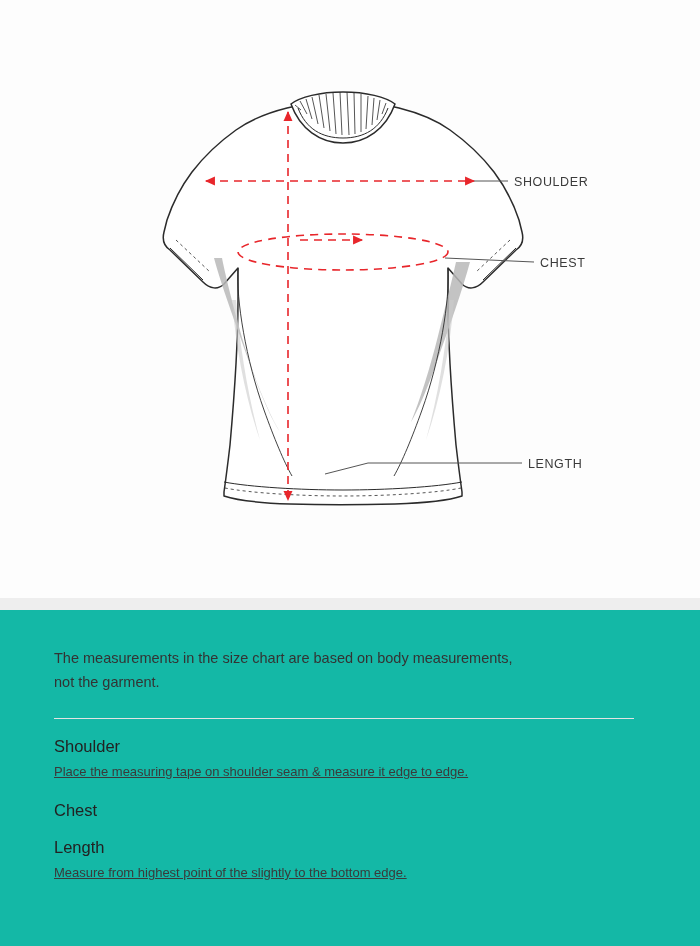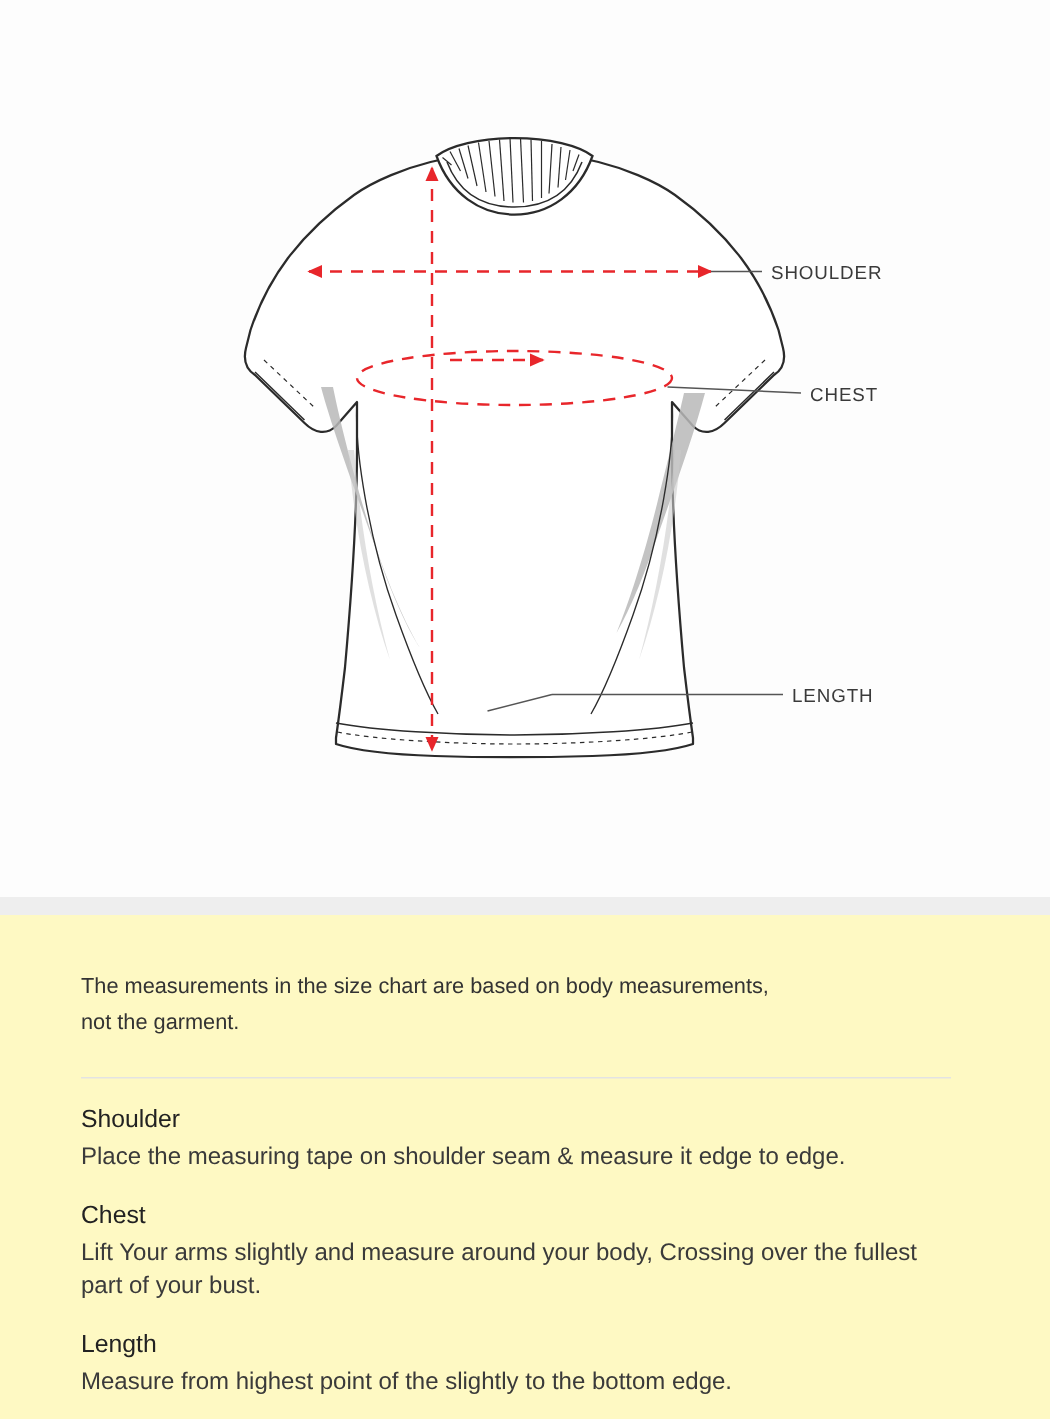--- a/index.html
+++ b/index.html
@@ -40,21 +40,21 @@
     background: #eeeeee;
   }
 
   
   #info-panel {
     position: absolute;
     left: 0;
     top: 610px;
     width: 700px;
     height: 336px;
-    background: #fef9c3;
+    background: #14b8a6;
     padding: 36px 54px 0 54px;
   }
 
   #intro-note {
     font-size: 14.5px;
     line-height: 24px;
     color: #333333;
     max-width: 560px;
     margin: 0 0 24px 0;
     white-space: pre-line;
@@ -70,25 +70,26 @@
   .measure-block {
     margin-bottom: 18px;
   }
   .measure-title {
     font-size: 16.5px;
     color: #222222;
     margin: 0 0 5px 0;
     font-weight: 400;
   }
   .measure-desc {
-    font-size: 16px;
+    font-size: 13px;
     line-height: 22px;
     color: #3a3a3a;
     margin: 0;
     max-width: 570px;
+    text-decoration: underline;
   }
 
   
   .svg-label {
     font-family: "Liberation Sans", sans-serif;
     font-size: 12.5px;
     fill: #3a3a3a;
     letter-spacing: 0.6px;
   }
 </style>
@@ -221,20 +222,19 @@
 
   <div id="note-rule"></div>
 
   <div class="measure-block">
     <h3 class="measure-title">Shoulder</h3>
     <p class="measure-desc">Place the measuring tape on shoulder seam &amp; measure it edge to edge.</p>
   </div>
 
   <div class="measure-block">
     <h3 class="measure-title">Chest</h3>
-    <p class="measure-desc">Lift Your arms slightly and measure around your body, Crossing over the fullest part of your bust.</p>
   </div>
 
   <div class="measure-block">
     <h3 class="measure-title">Length</h3>
     <p class="measure-desc">Measure from highest point of the slightly to the bottom edge.</p>
   </div>
 </div>
 
 </body></html>

